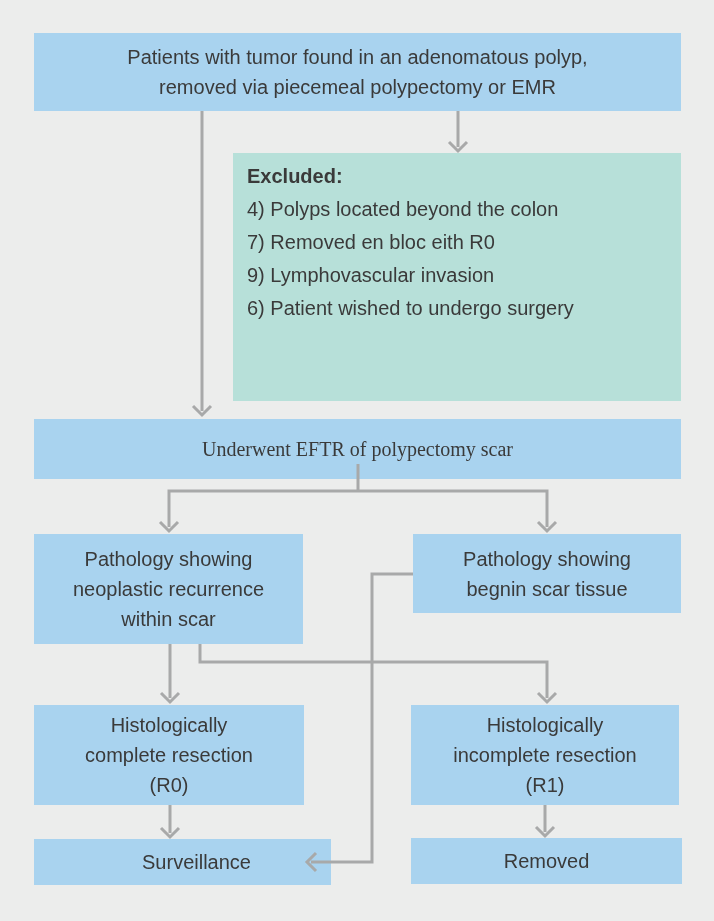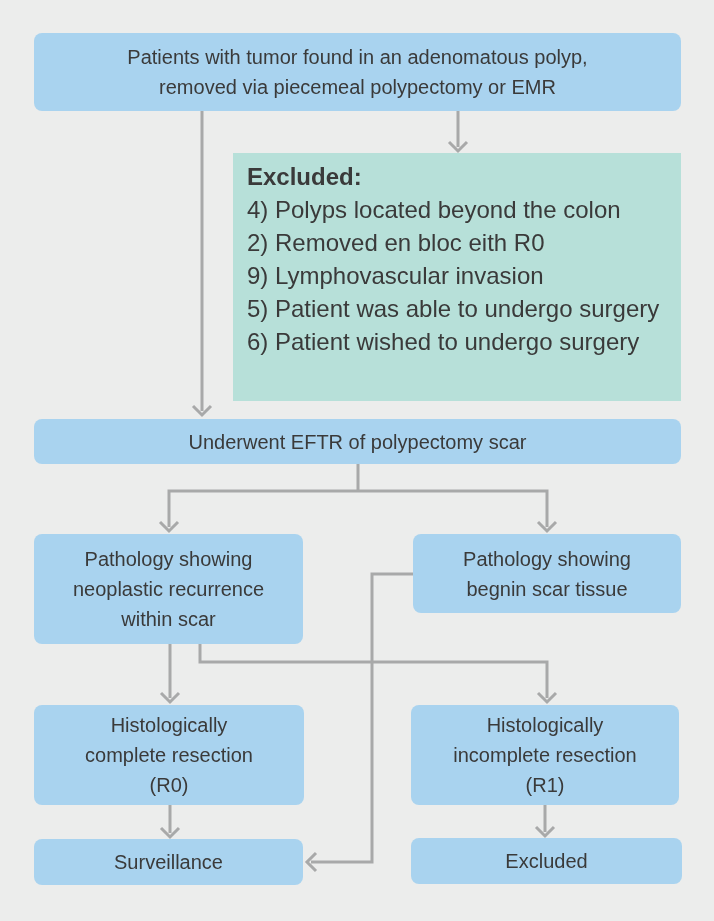--- a/index.html
+++ b/index.html
@@ -29,38 +29,37 @@
     position: absolute;
     background: #a9d3ef;
     display: flex;
     align-items: center;
     justify-content: center;
     text-align: center;
     font-size: 20px;
     line-height: 30px;
     white-space: pre-line;
     z-index: 1;
-    border-radius: 8px;
   }
   .node-start        { left: 34px;  top: 33px;  width: 647px; height: 78px; }
-  .node-eftr         { left: 34px;  top: 419px; width: 647px; height: 45px; }
+  .node-eftr         { left: 34px;  top: 419px; width: 647px; height: 60px; font-family: Liberation Serif, serif; }
   .node-recurrence   { left: 34px;  top: 534px; width: 269px; height: 110px; }
   .node-benign       { left: 413px; top: 534px; width: 268px; height: 79px; }
   .node-r0           { left: 34px;  top: 705px; width: 270px; height: 100px; }
   .node-r1           { left: 411px; top: 705px; width: 268px; height: 100px; }
-  .node-surveillance { left: 34px;  top: 839px; width: 269px; height: 46px; }
+  .node-surveillance { left: 34px;  top: 839px; width: 269px; height: 46px; padding-left: 28px; }
   .node-surgery      { left: 411px; top: 838px; width: 271px; height: 46px; }
   .excluded-box {
     position: absolute;
     left: 233px; top: 153px;
     width: 448px; height: 248px;
     background: #b7e0d9;
     box-sizing: border-box;
     padding: 7px 6px 0 14px;
-    font-size: 24px;
+    font-size: 20px;
     line-height: 33px;
     z-index: 1;
   }
   .excluded-heading { font-weight: bold; }
 </style>
 </head>
 <body>
 
 <div class="canvas">
 
@@ -108,23 +107,22 @@
       <path d="M536,827 L545,836 L554,827"></path>
     </g>
   </svg>
 
   <div class="node node-start">Patients with tumor found in an adenomatous polyp,
 removed via piecemeal polypectomy or EMR</div>
 
   <div class="excluded-box">
     <div class="excluded-heading">Excluded:</div>
     <div class="excluded-item">4) Polyps located beyond the colon</div>
-    <div class="excluded-item">2) Removed en bloc eith R0</div>
+    <div class="excluded-item">7) Removed en bloc eith R0</div>
     <div class="excluded-item">9) Lymphovascular invasion</div>
-    <div class="excluded-item">5) Patient was able to undergo surgery</div>
     <div class="excluded-item">6) Patient wished to undergo surgery</div>
   </div>
 
   <div class="node node-eftr">Underwent EFTR of polypectomy scar</div>
 
   <div class="node node-recurrence">Pathology showing
 neoplastic recurrence
 within scar</div>
 
   <div class="node node-benign">Pathology showing
@@ -133,15 +131,15 @@
   <div class="node node-r0">Histologically
 complete resection
 (R0)</div>
 
   <div class="node node-r1">Histologically
 incomplete resection
 (R1)</div>
 
   <div class="node node-surveillance">Surveillance</div>
 
-  <div class="node node-surgery">Excluded</div>
+  <div class="node node-surgery">Removed</div>
 
 </div>
 
 </body></html>

